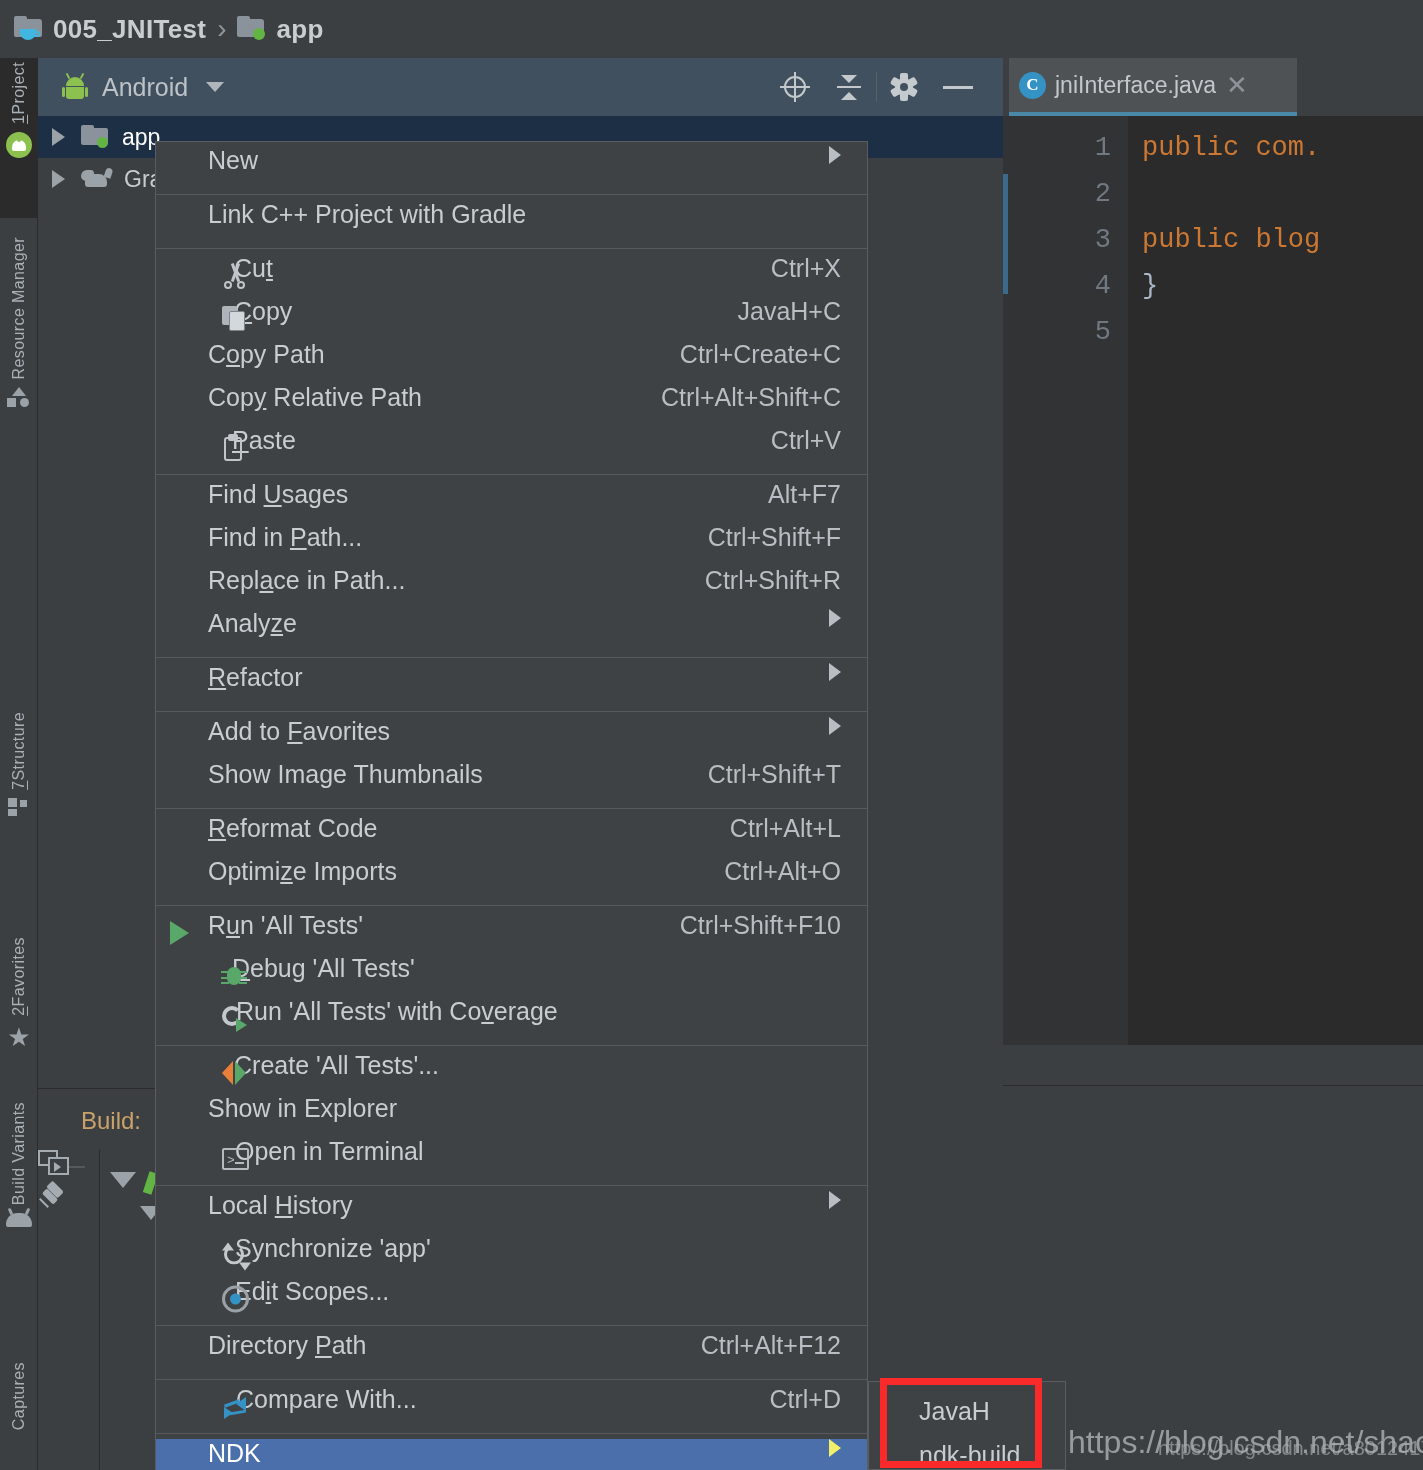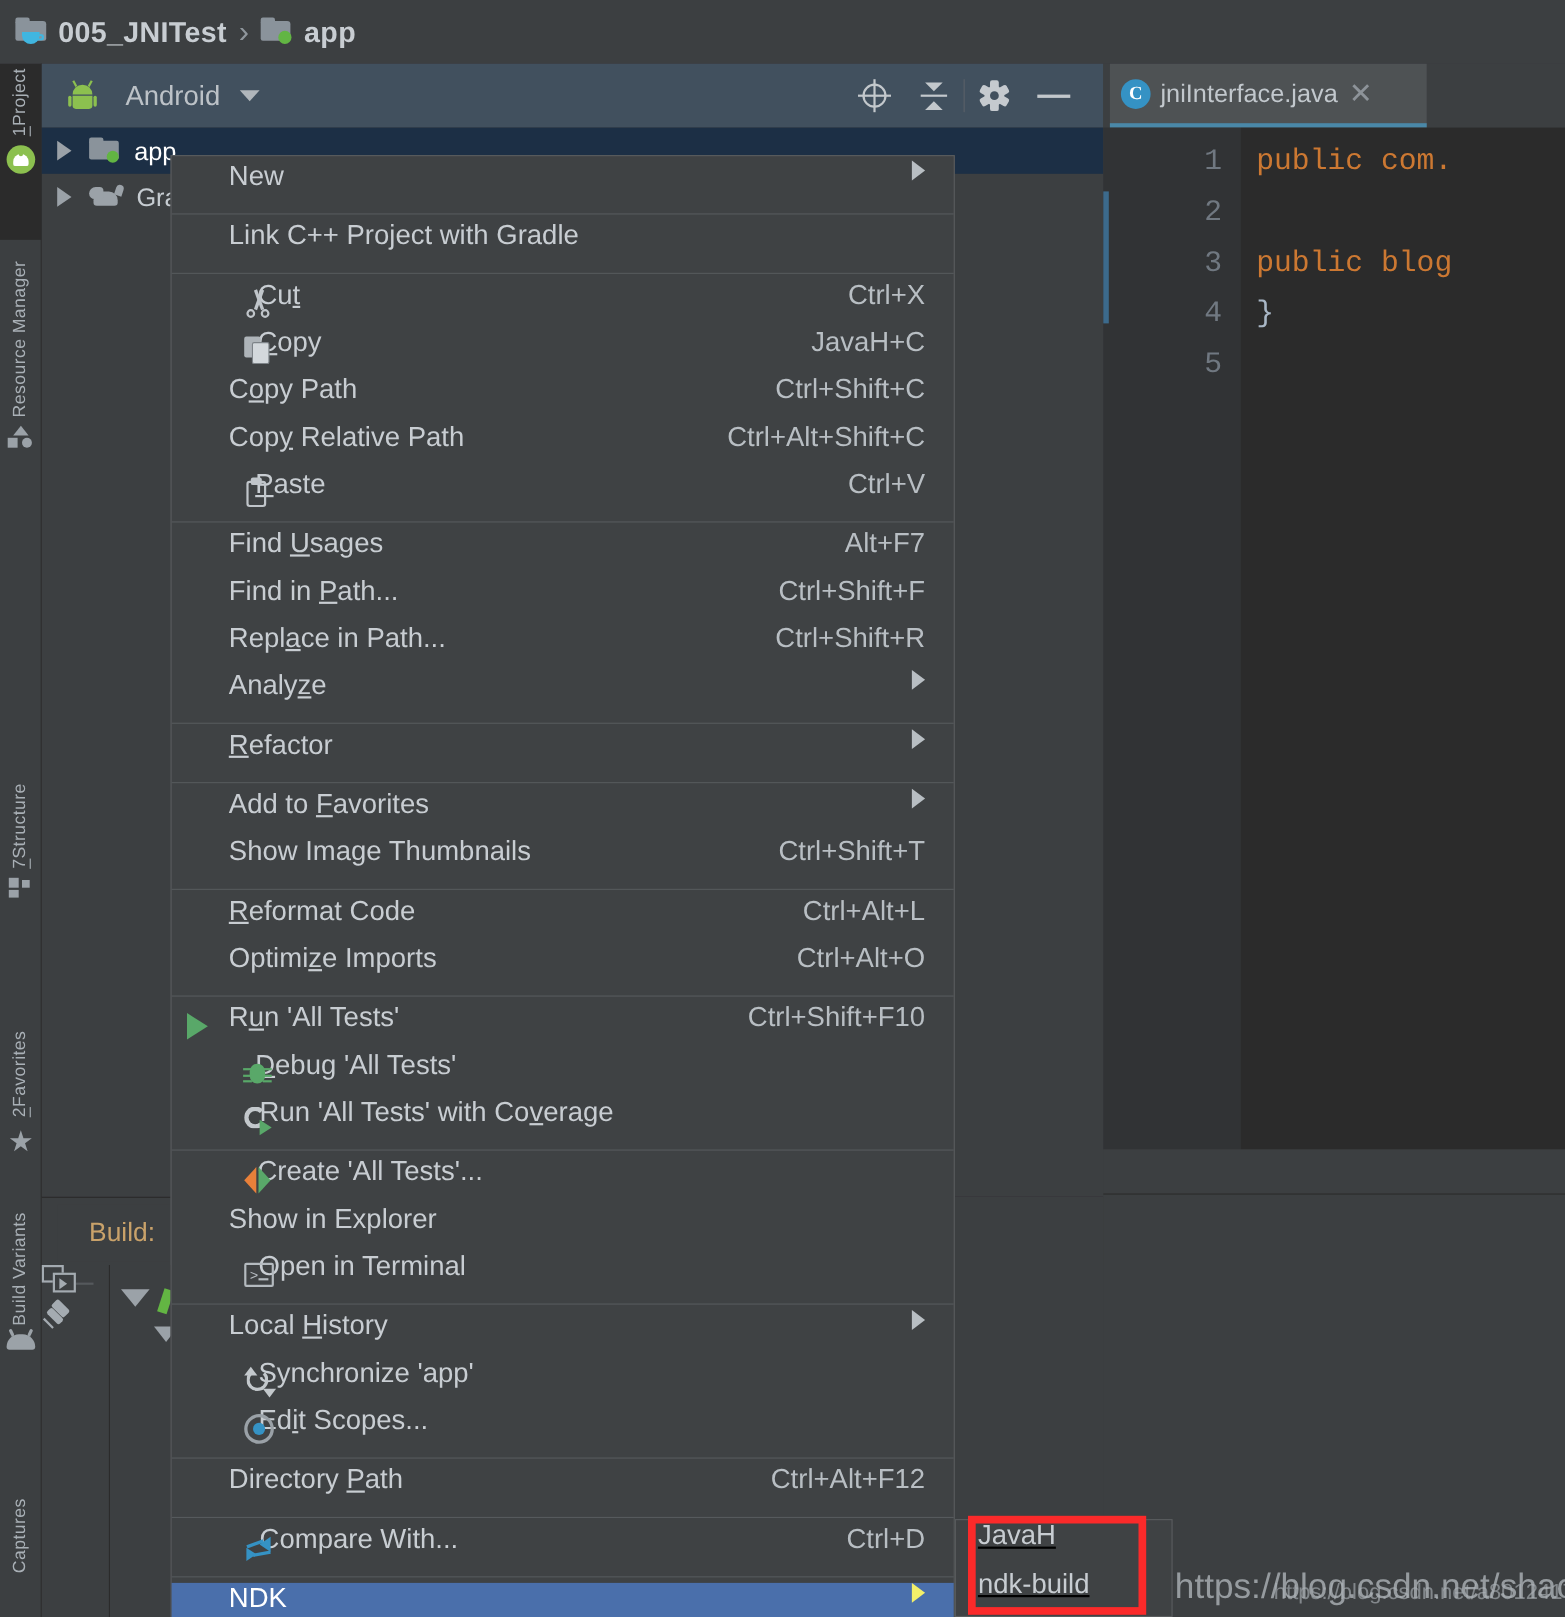--- a/index.html
+++ b/index.html
@@ -115,21 +115,21 @@
   .ic-droid .body { position: absolute; left: 4px; top: 14px; width: 18px; height: 12px;
     background: #8cc04f; border-radius: 0 0 3px 3px; }
   .ic-droid .arm-l { position: absolute; left: 0px; top: 14px; width: 3px; height: 10px;
     background: #8cc04f; border-radius: 2px; }
   .ic-droid .arm-r { position: absolute; left: 23px; top: 14px; width: 3px; height: 10px;
     background: #8cc04f; border-radius: 2px; }
   .ic-droid .ant-l { position: absolute; left: 5px; top: 0px; width: 2px; height: 6px;
     background: #8cc04f; transform: rotate(-28deg); }
   .ic-droid .ant-r { position: absolute; left: 19px; top: 0px; width: 2px; height: 6px;
     background: #8cc04f; transform: rotate(28deg); }
-  .proj-title-text { font-size: 25px; color: #bcc2c7; margin-left: 12px; }
+  .proj-title-text { font-size: 25px; color: #bcc2c7; }
   .caret-down {
     width: 0; height: 0; border-left: 9px solid transparent; border-right: 9px solid transparent;
     border-top: 10px solid #b0b6bb; margin-left: 18px;
   }
   .proj-tools { display: flex; align-items: center; gap: 0; padding-right: 18px; }
   .tbtn { width: 54px; height: 58px; display: flex; align-items: center; justify-content: center; }
   .vdiv { width: 1px; height: 30px; background: #5a6068; }
 
   .ic-locate { width: 30px; height: 30px; position: relative; }
   .ic-locate .ring { position: absolute; left: 4px; top: 4px; width: 22px; height: 22px;
@@ -352,21 +352,21 @@
     border-top: 6px solid transparent; border-bottom: 6px solid transparent;
     border-left: 9px solid #3592c4; }
   .i-cmp .ln2 { position: absolute; left: 8px; top: 16px; width: 16px; height: 3px;
     background: #3592c4; transform: rotate(-10deg); }
 
   
   .sub-menu {
     position: absolute; left: 868px; top: 1381px; width: 198px; height: 89px;
     background: #3f4244; border: 1px solid #5a5d5f; z-index: 60;
   }
-  .sub-mi { height: 44px; display: flex; align-items: flex-start; padding-left: 20px; text-decoration: underline; }
+  .sub-mi { height: 44px; display: flex; align-items: flex-end; padding-left: 50px; }
   .sub-mi-text { font-size: 25px; color: #c8cdd2; }
   .red-box {
     position: absolute; left: 880px; top: 1378px; width: 162px; height: 90px;
     border: 7px solid #fb2a2a; z-index: 70; pointer-events: none;
   }
 
   
   .wm1 {
     position: absolute; left: 1068px; top: 1424px; font-size: 32px;
     color: #b9bfc4; opacity: .72; white-space: nowrap; z-index: 80;
@@ -577,21 +577,21 @@
     <div class="mi">
       <span class="mi-icon i-copy">
           <span class="b"></span>
           <span class="f"></span>
         </span>
       <span class="mi-text"><u>C</u>opy</span>
       <span class="mi-short">JavaH+C</span>
     </div>
     <div class="mi">
       <span class="mi-text">C<u>o</u>py Path</span>
-      <span class="mi-short">Ctrl+Shift+C</span>
+      <span class="mi-short">Ctrl+Create+C</span>
     </div>
     <div class="mi">
       <span class="mi-text">Cop<u>y</u> Relative Path</span>
       <span class="mi-short">Ctrl+Alt+Shift+C</span>
     </div>
     <div class="mi">
       <span class="mi-icon i-paste">
           <span class="bd"></span>
           <span class="cl"></span>
         </span>

